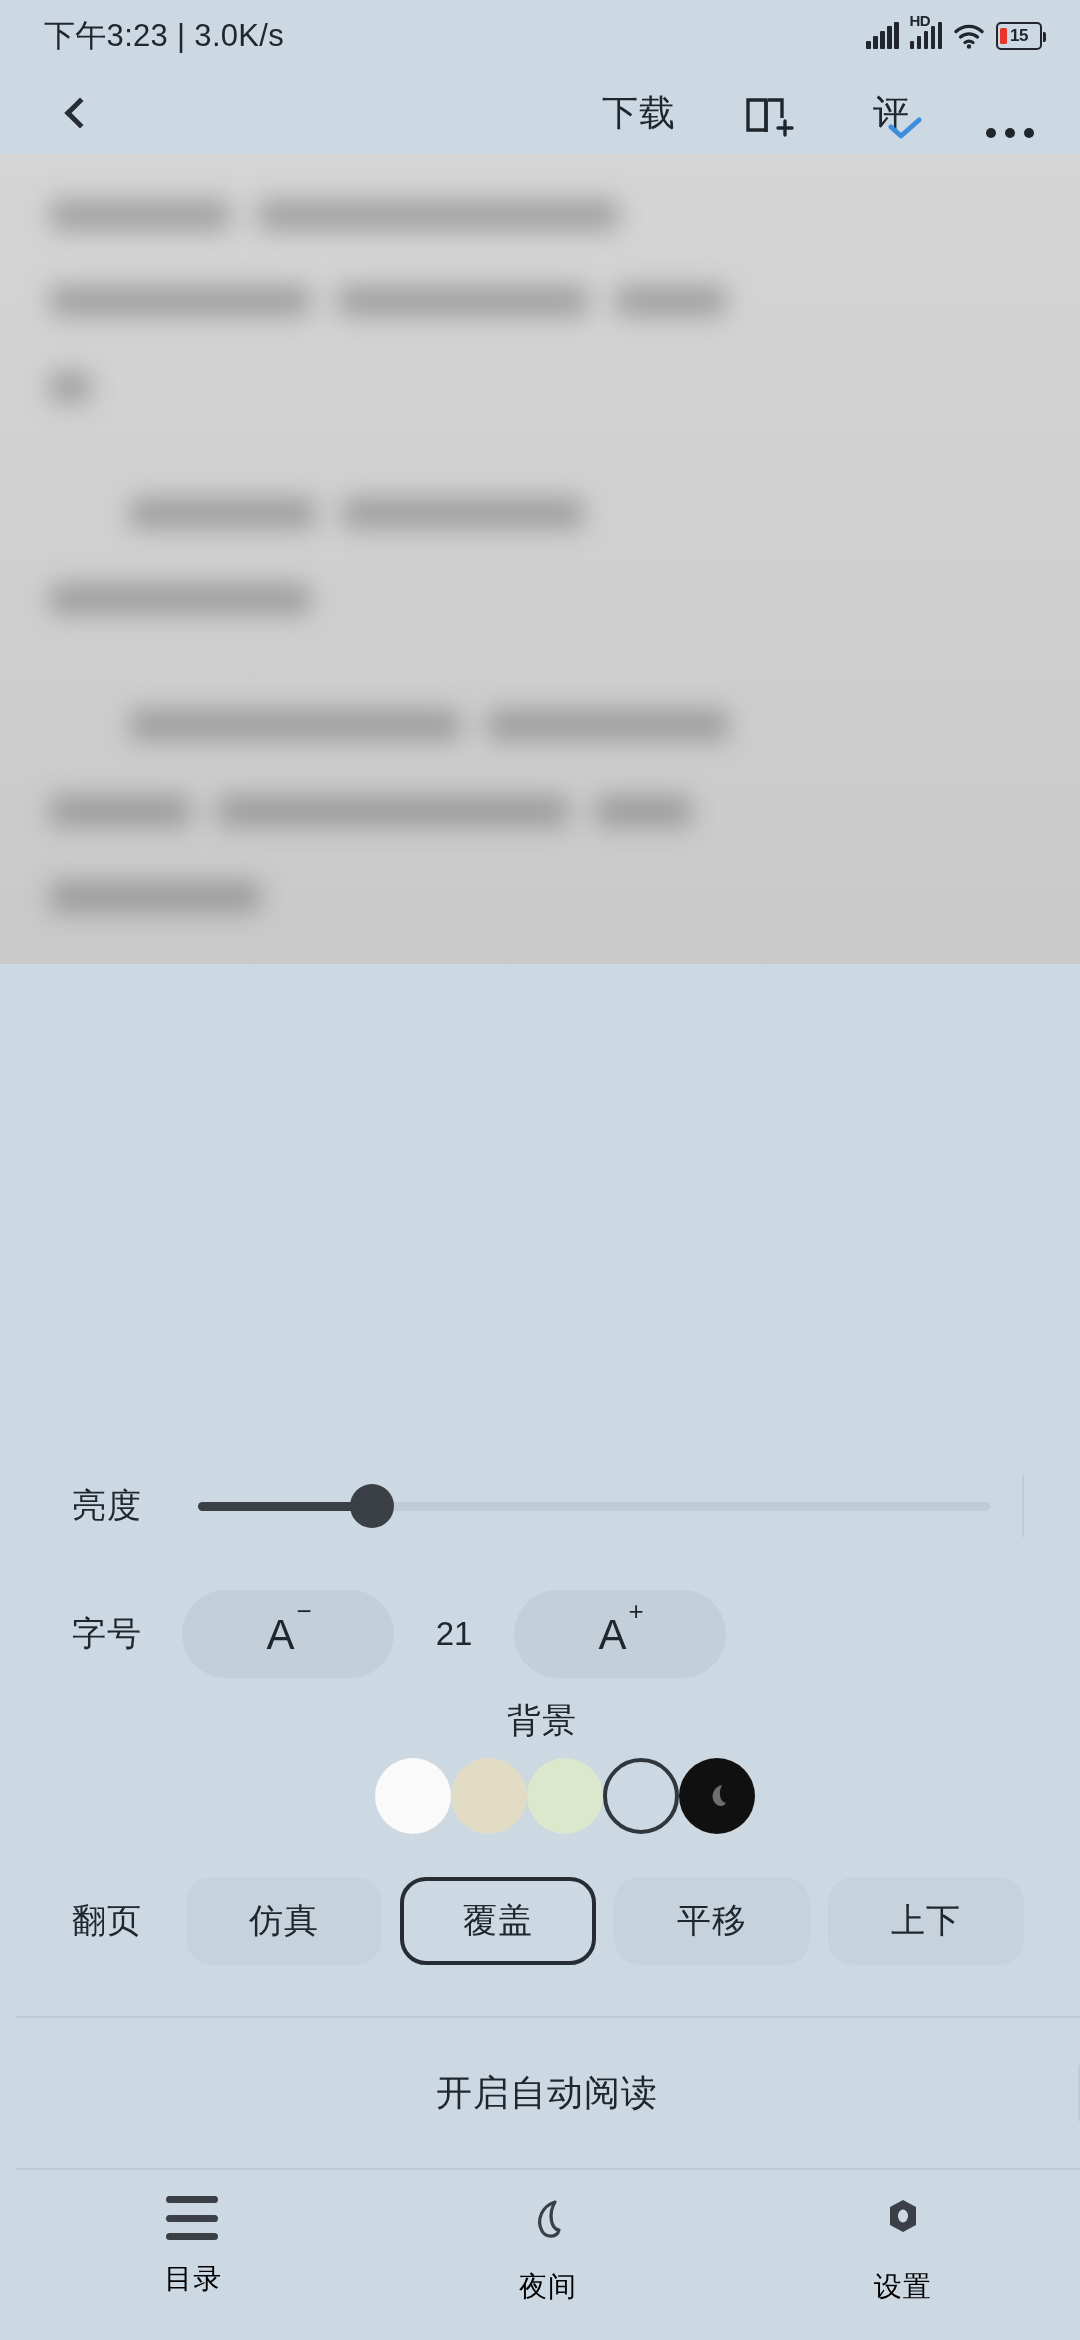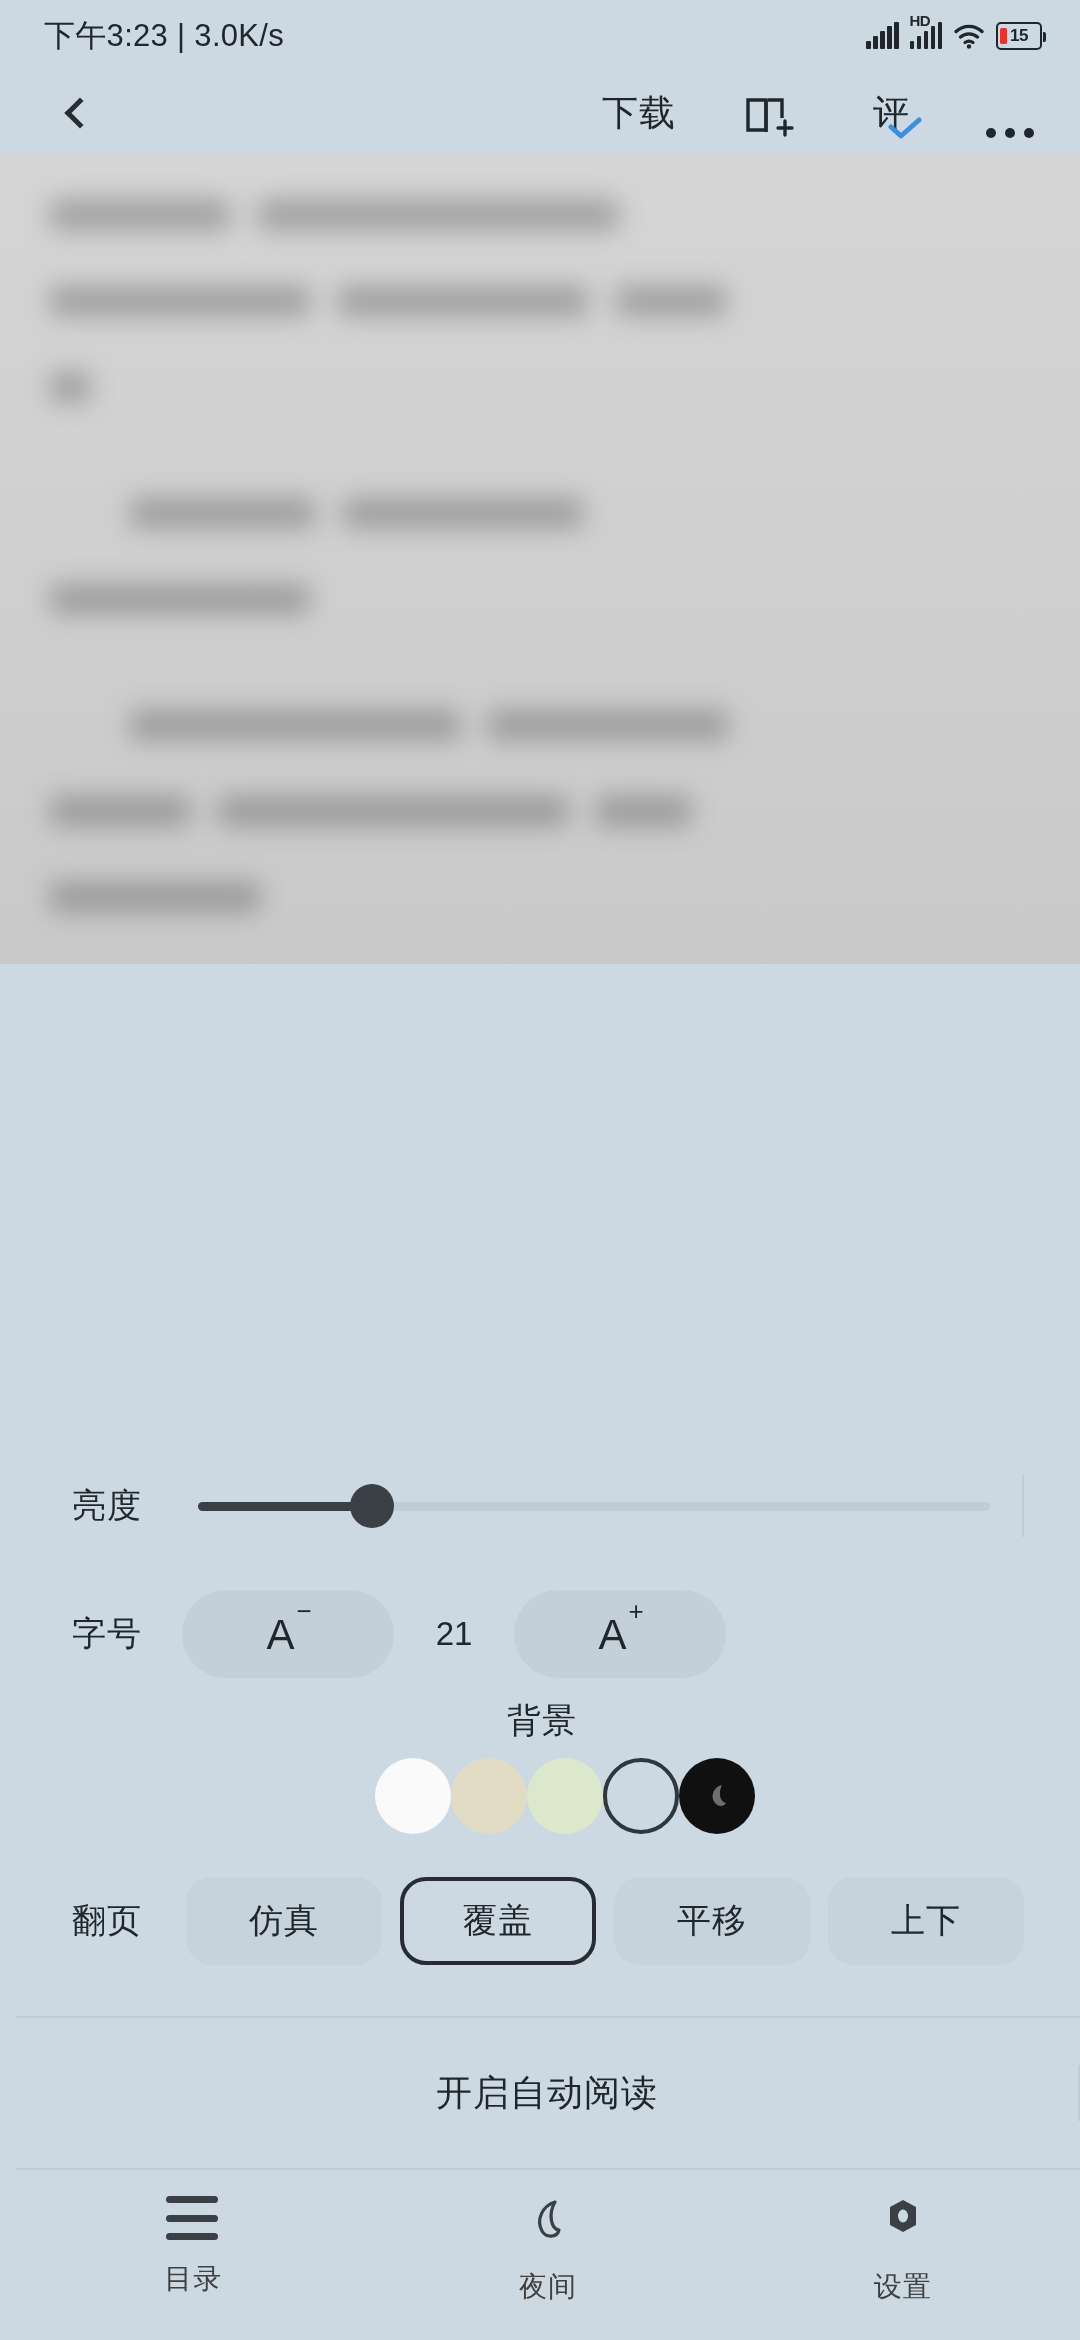--- a/index.html
+++ b/index.html
@@ -378,21 +378,21 @@
   }
   .tab {
     flex: 1;
     display: flex;
     flex-direction: column;
     align-items: center;
     gap: 20px;
   }
   .tab-label {
     font-size: 28px;
-    color: #404040;
+    color: #000000;
     letter-spacing: 1px;
   }
   .ham {
     width: 54px; height: 44px;
     display: flex;
     flex-direction: column;
     justify-content: space-between;
   }
   .ham i {
     height: 7px;

